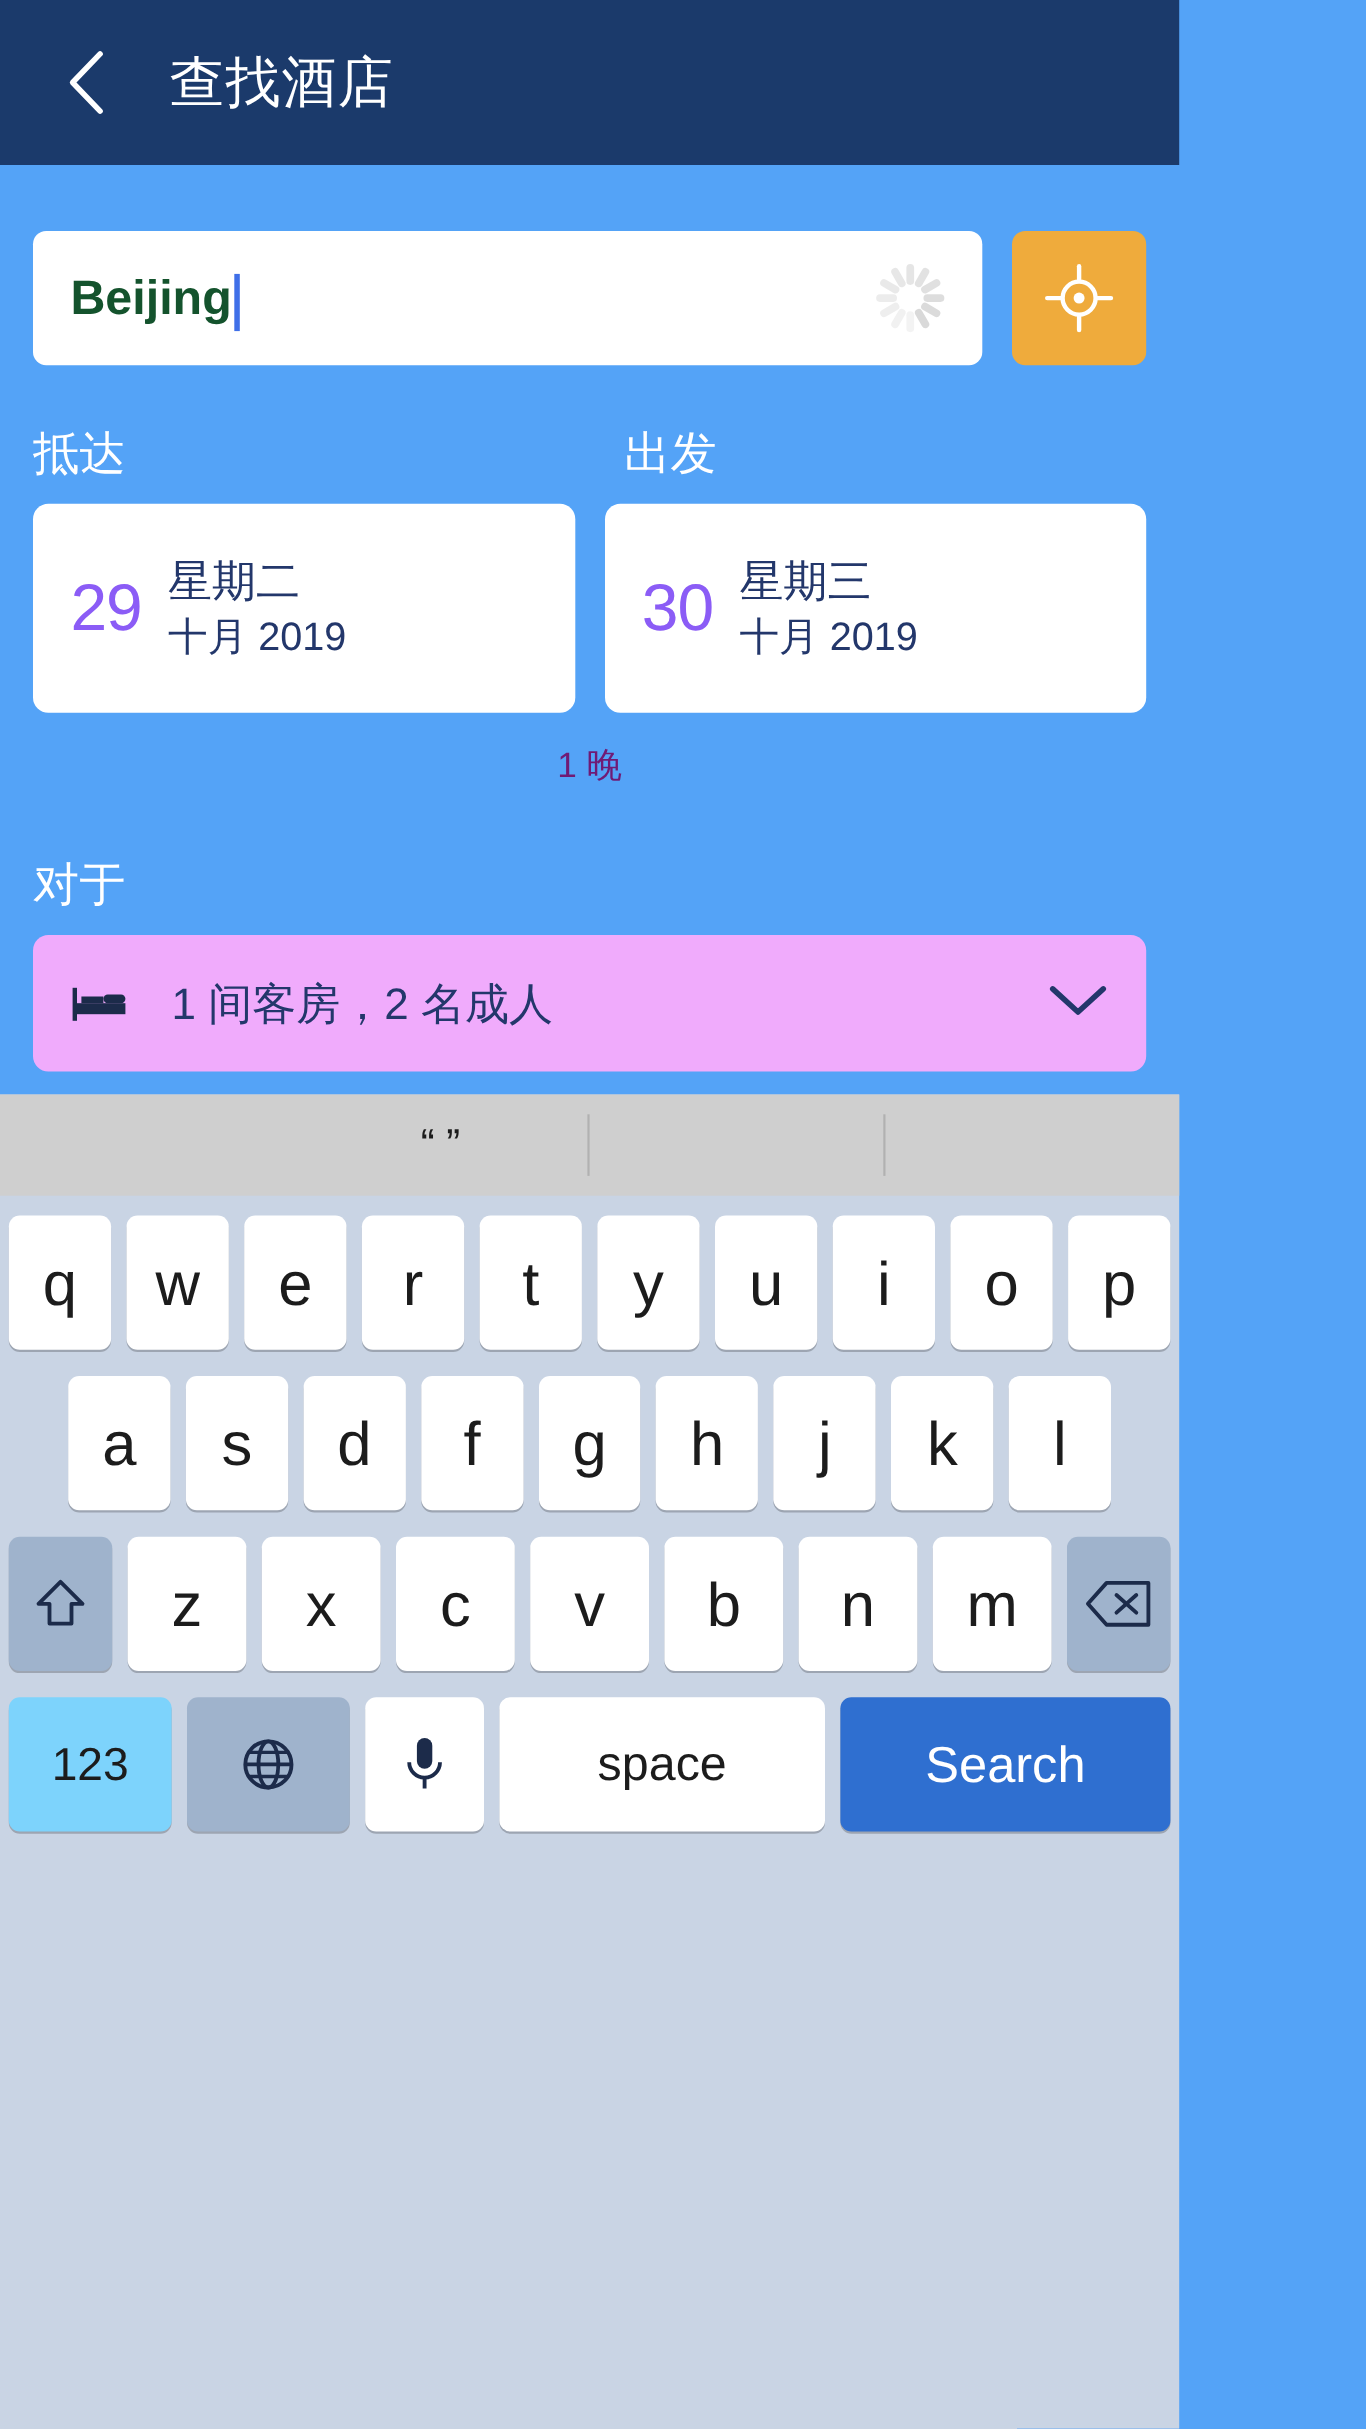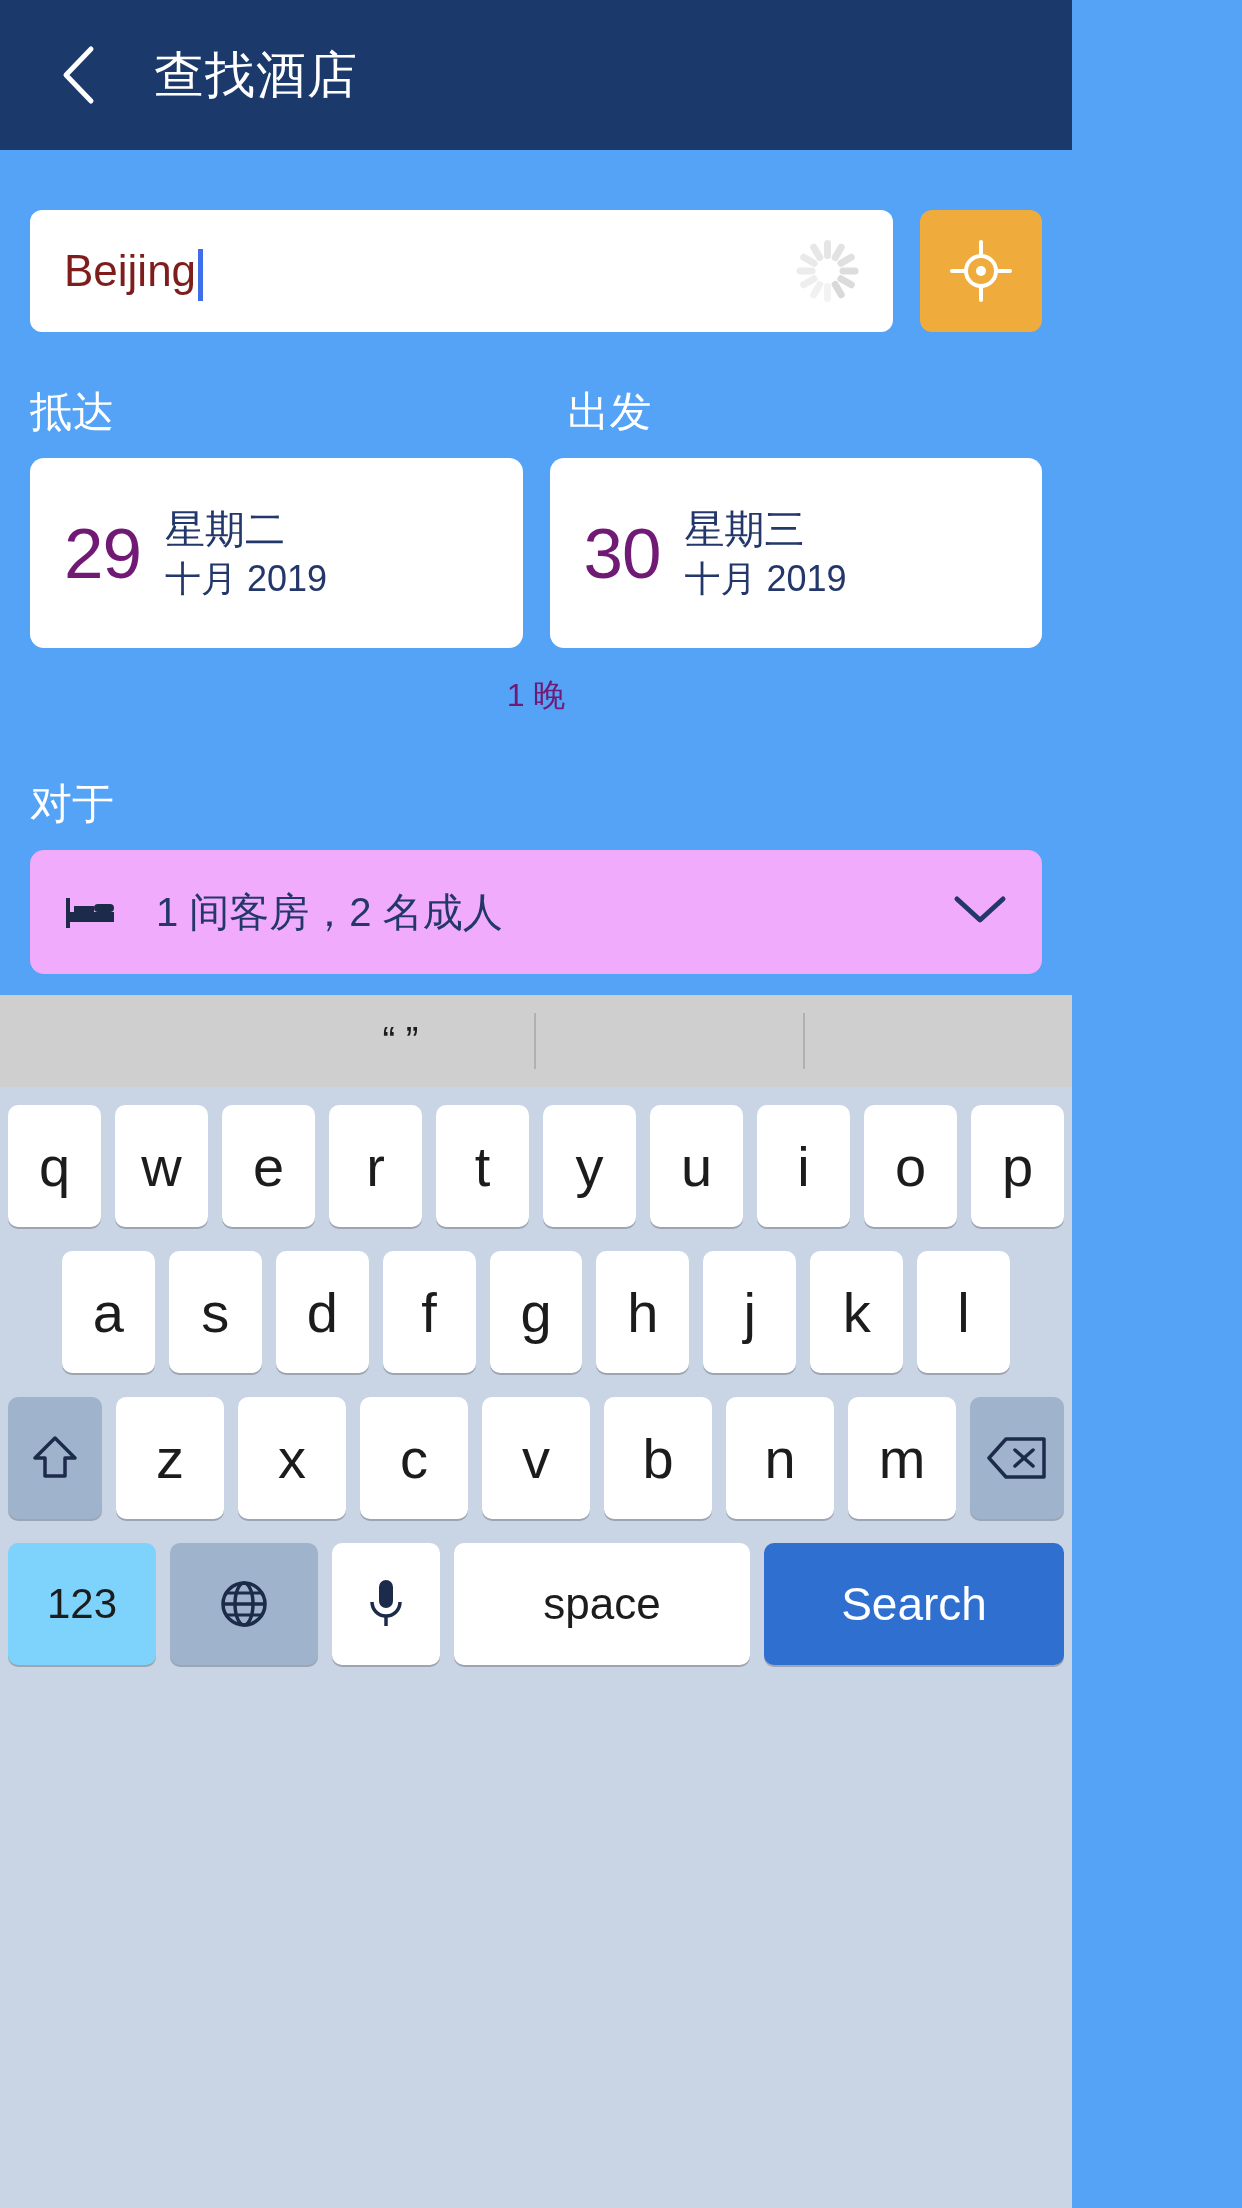--- a/index.html
+++ b/index.html
@@ -53,22 +53,22 @@
     background: #ffffff;
     border-radius: 12px;
     height: 122px;
     display: flex;
     align-items: center;
     padding: 0 34px;
     position: relative;
   }
   .search-text {
     font-size: 44px;
-    color: #7f1d1d;
-    font-weight: 400;
+    color: #14532d;
+    font-weight: 700;
     white-space: nowrap;
   }
   .caret {
     display: inline-block;
     width: 5px;
     height: 52px;
     background: #3f6fe8;
     margin-left: 2px;
     vertical-align: middle;
     position: relative;
@@ -120,22 +120,22 @@
   .date-card {
     flex: 1 1 0;
     background: #ffffff;
     border-radius: 14px;
     height: 190px;
     display: flex;
     align-items: center;
     padding-left: 34px;
   }
   .day-num {
-    font-size: 71px;
-    color: #701a75;
+    font-size: 60px;
+    color: #8b5cf6;
     font-weight: 400;
     line-height: 1;
     letter-spacing: -1px;
   }
   .date-meta { margin-left: 24px; }
   .dow {
     font-size: 40px;
     color: #23376b;
     line-height: 1.18;
   }

